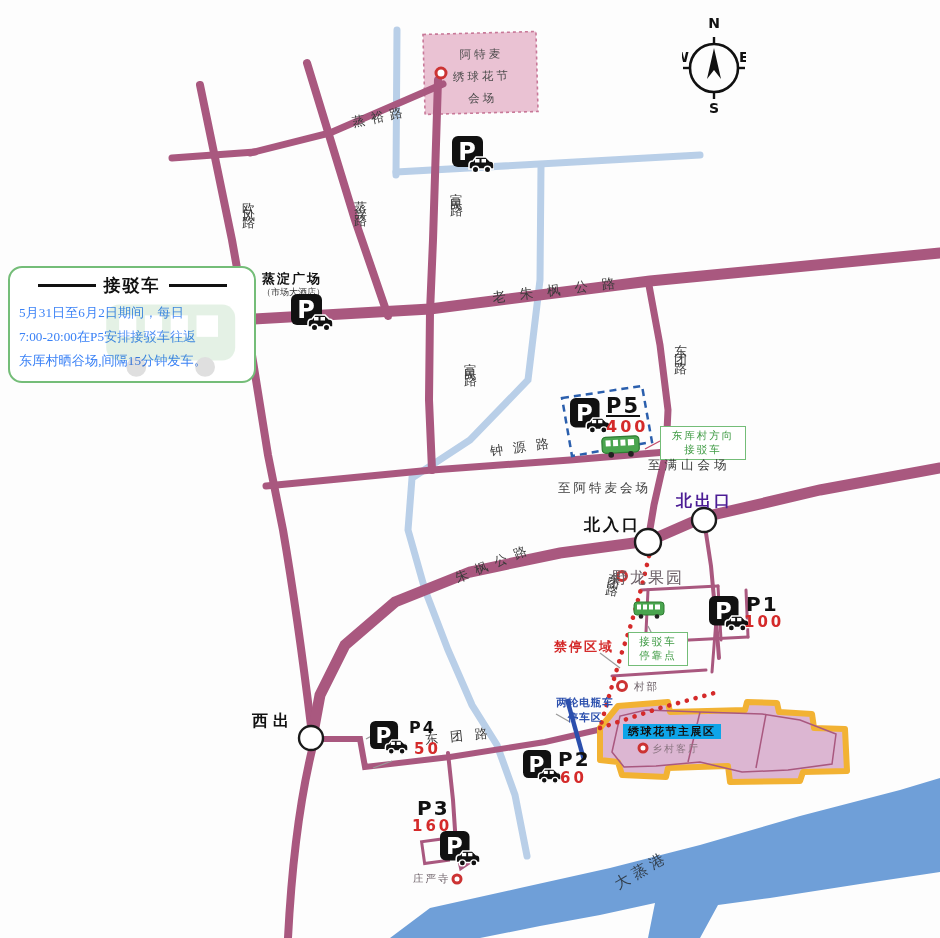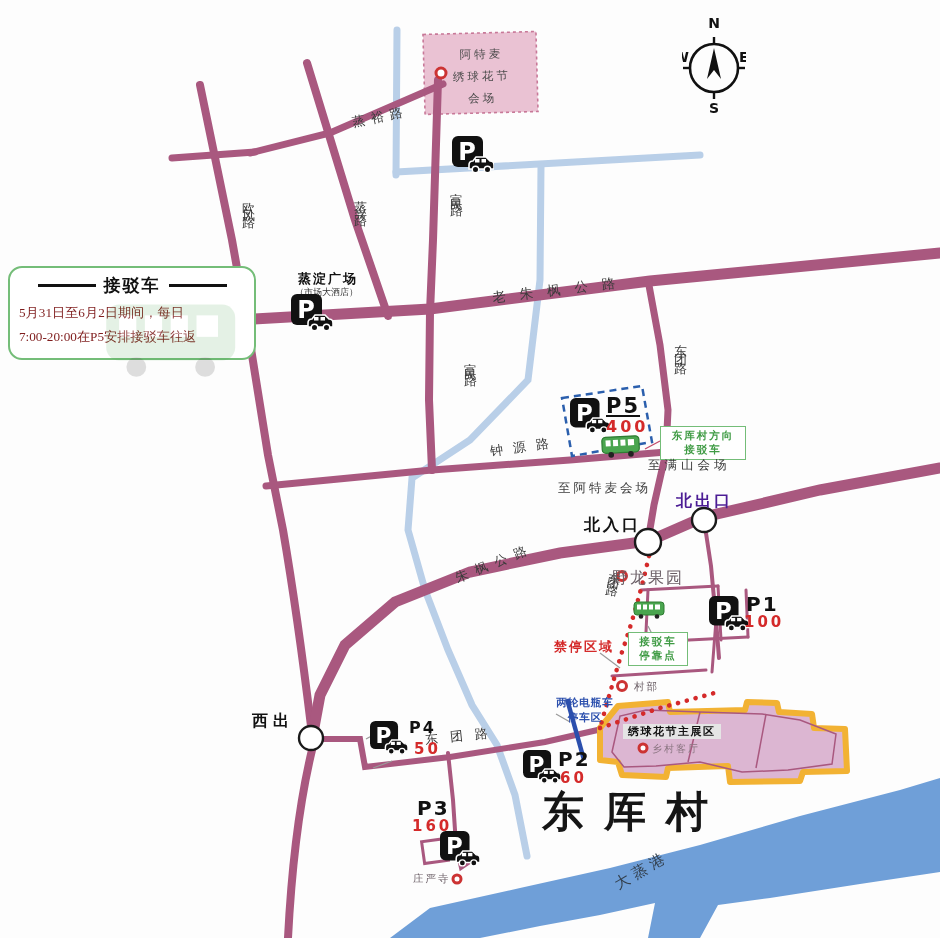--- a/index.html
+++ b/index.html
@@ -7,32 +7,32 @@
          font-family:"Liberation Serif","DejaVu Serif",serif;}
   .abs{position:absolute;}
   .lbl{position:absolute;color:#3b3b3b;white-space:nowrap;line-height:1.15;}
   .v{writing-mode:vertical-rl;text-orientation:upright;}
   .bold{font-weight:bold;}
   .red{color:#d42a2a;}
   .blue{color:#2b4fad;margin-left:48px;}
   .pk{position:absolute;}
   .pk svg{display:block;width:100%;height:auto;}
   .greenbox{position:absolute;border:1.5px solid #74bd78;background:#fff;color:#3f9b44;
-            text-align:center;font-size:10.5px;font-weight:bold;letter-spacing:2px;
+            text-align:center;font-size:10.5px;font-weight:normal;letter-spacing:2px;
             padding:2px 4px;line-height:1.35;}
   .pnum{position:absolute;font-family:"DejaVu Sans","Liberation Sans",sans-serif;
         font-weight:bold;color:#111;letter-spacing:2px;}
   .pcap{position:absolute;font-family:"DejaVu Sans","Liberation Sans",sans-serif;
         font-weight:bold;color:#d42a2a;letter-spacing:3px;}
   #legend{position:absolute;left:8px;top:266px;width:226px;border:2.5px solid #74bd78;
           border-radius:14px;background:#fff;padding:6px 9px 9px 9px;z-index:5;}
   #legend .ttl{display:flex;align-items:center;justify-content:center;gap:8px;
                font-size:17px;font-weight:bold;color:#111;letter-spacing:2px;}
   #legend .ttl .bar{height:2.5px;background:#111;flex:1;max-width:58px;}
-  #legend .body{margin-top:4px;font-size:13.2px;color:#7f1d1d;line-height:1.8;font-weight:500;}
+  #legend .body{margin-top:4px;font-size:13.2px;color:#3b82f6;line-height:1.8;font-weight:500;}
   #legend .wm{position:absolute;right:4px;top:28px;opacity:.14;z-index:-0;}
   .poiname{position:absolute;color:#6b5f66;letter-spacing:2px;}
 </style>
 </head>
 <body>
 
 <div id="stage">
 
   <svg class="abs" style="left:0;top:0;" width="940" height="938" viewBox="0 0 940 938">
 
@@ -145,20 +145,21 @@
         <circle cx="24" cy="16.5" r="2.3" fill="#222"></circle>
     </svg>
     <div class="ttl">
       <span class="bar"></span>
       <span>接驳车</span>
       <span class="bar"></span>
     </div>
     <div class="body">
       <div>5月31日至6月2日期间，每日</div>
       <div>7:00-20:00在P5安排接驳车往返</div>
+      <div>东厍村晒谷场,间隔15分钟发车。</div>
     </div>
   </div>
 
   <div class="lbl" style="left:432px;top:44px;width:100px;text-align:center;font-size:11.5px;letter-spacing:3px;color:#4a4a4a;line-height:1.9;transform:rotate(-1.5deg);">
     <div>阿特麦</div>
       <div>绣球花节</div>
       <div>会场</div>
   </div>
 
   <div class="lbl" style="left:352px;top:110px;font-size:13px;letter-spacing:6px;transform:rotate(-12deg);">蒸裕路</div>
@@ -166,21 +167,21 @@
   <div class="lbl v" style="left:352px;top:190px;font-size:13px;letter-spacing:7px;">蒸兴路</div>
   <div class="lbl v" style="left:448px;top:182px;font-size:13px;letter-spacing:6px;">富民路</div>
   <div class="lbl v" style="left:462px;top:352px;font-size:13px;letter-spacing:6px;">富民路</div>
   <div class="lbl" style="left:492px;top:282px;font-size:13.5px;letter-spacing:14px;transform:rotate(-7deg);">老朱枫公路</div>
   <div class="lbl" style="left:490px;top:440px;font-size:13px;letter-spacing:10px;transform:rotate(-8deg);">钟源路</div>
   <div class="lbl" style="left:453px;top:556px;font-size:13px;letter-spacing:8px;transform:rotate(-22deg);">朱枫公路</div>
   <div class="lbl v" style="left:672px;top:334px;font-size:13px;letter-spacing:9px;">东团路</div>
   <div class="lbl v" style="left:608px;top:562px;font-size:12.5px;letter-spacing:6px;transform:rotate(10deg);">东团路</div>
   <div class="lbl" style="left:425px;top:729px;font-size:13px;letter-spacing:12px;transform:rotate(-6deg);">东团路</div>
 
-  <div class="lbl" style="left:262px;top:272px;width:96px;text-align:right;">
+  <div class="lbl" style="left:262px;top:272px;width:96px;text-align:left;">
     <div class="bold" style="font-size:13px;letter-spacing:2px;color:#111;">蒸淀广场</div>
     <div style="font-size:9px;letter-spacing:0px;color:#333;">（市场大酒店）</div>
   </div>
 
   <div class="pk" style="left:452px;top:136px;width:42px;">
     <svg viewBox="0 0 42 38">
         <rect x="0" y="0" width="31" height="31" rx="6" fill="#111"></rect>
       <text x="15" y="24" font-size="24" font-weight="bold" fill="#fff" text-anchor="middle" font-family="DejaVu Sans, Liberation Sans, sans-serif">P</text>
       <g transform="translate(16,20)">
           <path d="M1,9 q0,-4 4,-4 l3,-4 h10 l4,4 q4,0 4,4 v4 h-25 z" fill="#111" stroke="#fff" stroke-width="1.6"></path>
@@ -328,19 +329,18 @@
   <div class="poiname" style="left:652px;top:742px;font-size:10px;color:#8a7580;">乡村客厅</div>
   <div class="poiname" style="left:413px;top:872px;font-size:10.5px;">庄严寺</div>
 
   <div class="lbl bold red" style="left:554px;top:640px;font-size:13px;letter-spacing:2px;">禁停区域</div>
 
   <div class="lbl bold blue" style="left:504px;top:696px;width:66px;text-align:center;font-size:10.5px;letter-spacing:1px;line-height:1.4;">
     <div>两轮电瓶车</div>
       <div>停车区</div>
   </div>
 
-  <div class="lbl bold" style="left:623px;top:724px;background:#e5e5e5;padding:1px 5px;font-size:11px;letter-spacing:1.5px;color:#111;">绣球花节主展区</div>
-
-  <div class="lbl bold" style="left:542px;top:788px;font-size:42px;letter-spacing:20px;color:#151515;">东厍村</div>
+  <div class="lbl bold" style="left:623px;top:724px;background:#0ea5e9;padding:1px 5px;font-size:11px;letter-spacing:1.5px;color:#111;">绣球花节主展区</div>
+
 
   <div class="lbl" style="left:612px;top:862px;font-size:15px;letter-spacing:5px;color:#33404e;transform:rotate(-30deg);">大蒸港</div>
 
 </div>
 
 </body></html>

